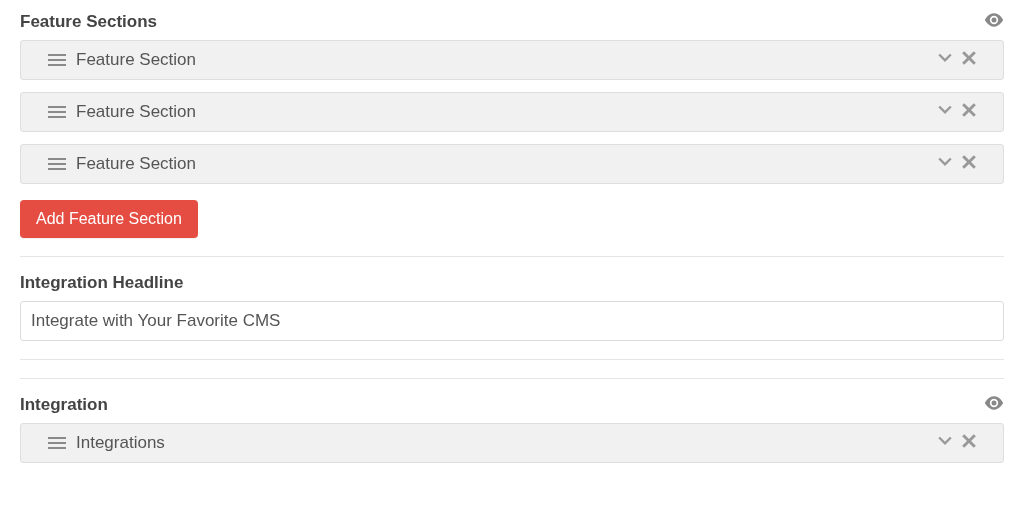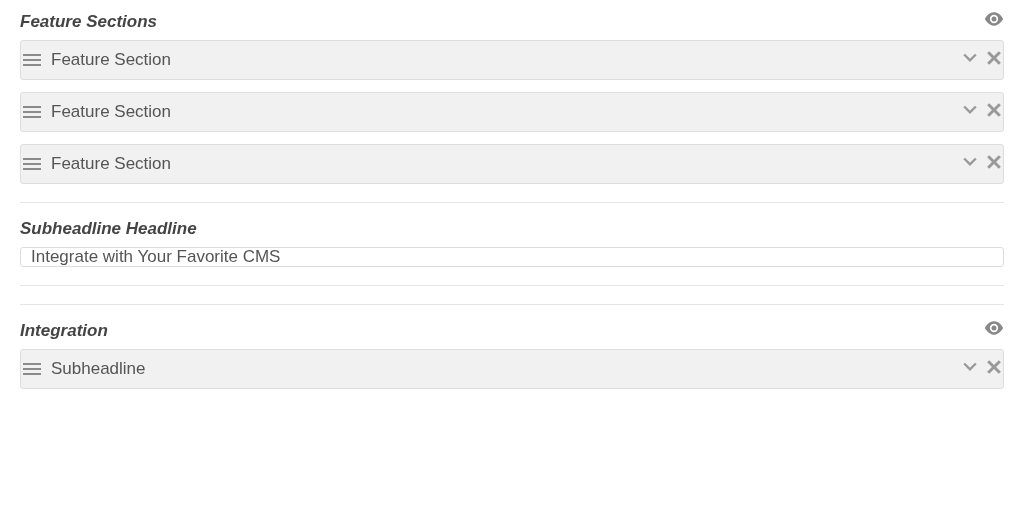--- a/index.html
+++ b/index.html
@@ -7,39 +7,39 @@
       font-family: -apple-system, BlinkMacSystemFont, "Segoe UI", Helvetica, Arial, sans-serif;
       background: #fff;
       color: #444;
       width: 1024px;
       padding: 0;
     }
     .container { padding: 12px 20px 0 20px; }
     .field-group { margin-bottom: 18px; }
     .field-header {
       display: flex;
+      align-items: center;
       justify-content: space-between;
       margin-bottom: 8px;
-      font-style: italic;
     }
     .field-label {
       font-size: 17px;
       font-weight: 600;
       color: #444;
     }
     .eye-icon svg { width: 20px; height: 14px; fill: #888; }
     .repeater-item {
       display: flex;
       align-items: center;
       background: #f1f1f1;
       border: 1px solid #dedede;
       border-radius: 3px;
       height: 40px;
       margin-bottom: 12px;
-      padding: 0 2px;
+      padding: 0 27px;
     }
     .drag-handle { margin-right: 10px; display:flex; align-items:center; }
     .drag-handle svg { width: 18px; height: 14px; stroke: #8a8a8a; }
     .repeater-label {
       flex: 1;
       font-size: 17px;
       color: #555;
       font-weight: 400;
     }
     .item-controls { display:flex; align-items:center; gap: 10px; }
@@ -58,21 +58,21 @@
       box-shadow: 0 1px 0 rgba(0,0,0,.05);
       margin-top: 4px;
     }
     .divider {
       border: none;
       border-top: 1px solid #e5e5e5;
       margin: 18px 0 16px 0;
     }
     .text-input {
       width: 100%;
-      height: 20px;
+      height: 40px;
       border: 1px solid #dcdcdc;
       border-radius: 3px;
       font-size: 17px;
       color: #555;
       padding: 0 10px;
       background: #fff;
     }
   </style>
 </head>
 <body>
@@ -154,27 +154,28 @@
         </span>
         <span class="close-btn">
           <svg viewBox="0 0 12 12">
               <line x1="1" y1="1" x2="11" y2="11"></line>
               <line x1="11" y1="1" x2="1" y2="11"></line>
             </svg>
         </span>
       </span>
     </div>
 
+    <button class="add-btn">Add Feature Section</button>
   </div>
 
   <hr class="divider">
 
   <div class="field-group">
     <div class="field-header">
-      <div class="field-label">Subheadline Headline</div>
+      <div class="field-label">Integration Headline</div>
     </div>
     <input type="text" class="text-input" value="Integrate with Your Favorite CMS" style="">
   </div>
 
   <hr class="divider">
 
 
   <hr class="divider">
 
   <div class="field-group" style="margin-bottom:0;">
@@ -188,21 +189,21 @@
     </div>
 
     <div class="repeater-item" style="margin-bottom:0;">
       <span class="drag-handle">
         <svg viewBox="0 0 18 14">
             <line x1="0" y1="2" x2="18" y2="2" stroke-width="2"></line>
             <line x1="0" y1="7" x2="18" y2="7" stroke-width="2"></line>
             <line x1="0" y1="12" x2="18" y2="12" stroke-width="2"></line>
           </svg>
       </span>
-      <span class="repeater-label">Subheadline</span>
+      <span class="repeater-label">Integrations</span>
       <span class="item-controls">
         <span>
           <svg viewBox="0 0 12 8">
               <path d="M1 1l5 5 5-5" fill="none" stroke-width="2"></path>
             </svg>
         </span>
         <span class="close-btn">
           <svg viewBox="0 0 12 12">
               <line x1="1" y1="1" x2="11" y2="11"></line>
               <line x1="11" y1="1" x2="1" y2="11"></line>

